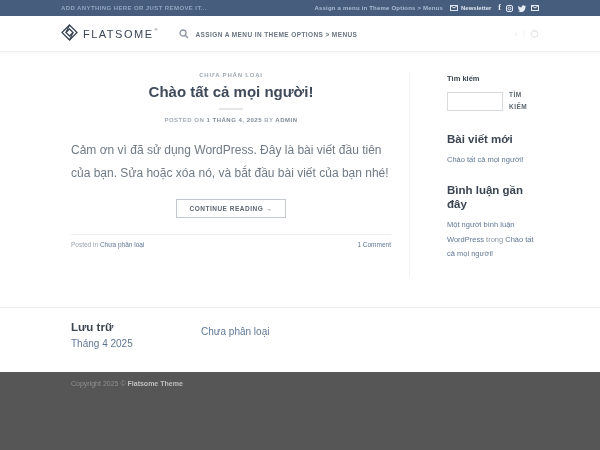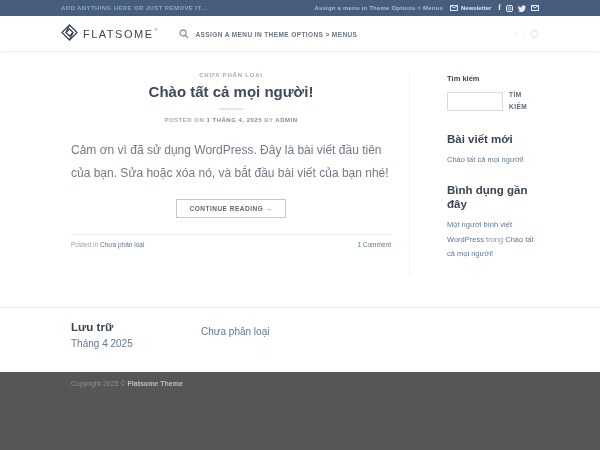--- a/index.html
+++ b/index.html
@@ -186,23 +186,23 @@
         <div class="search-row">
           <input class="search-input" type="text" value="" style="">
           <button class="search-btn">TÌM KIẾM</button>
         </div>
       </div>
       <div class="widget">
         <h3 class="widget-title">Bài viết mới</h3>
         <a>Chào tất cả mọi người!</a>
       </div>
       <div class="widget">
-        <h3 class="widget-title">Bình dụng gần đây</h3>
+        <h3 class="widget-title">Bình luận gần đây</h3>
         <p class="comment-line">
-          <a>Một người bình viết WordPress</a><span> trong </span><a>Chào tất cả mọi người!</a>
+          <a>Một người bình luận WordPress</a><span> trong </span><a>Chào tất cả mọi người!</a>
         </p>
       </div>
     </aside>
 
   </div>
 </div>
 
 <div class="footer-widgets">
   <div class="container">
     <div class="f-col">

